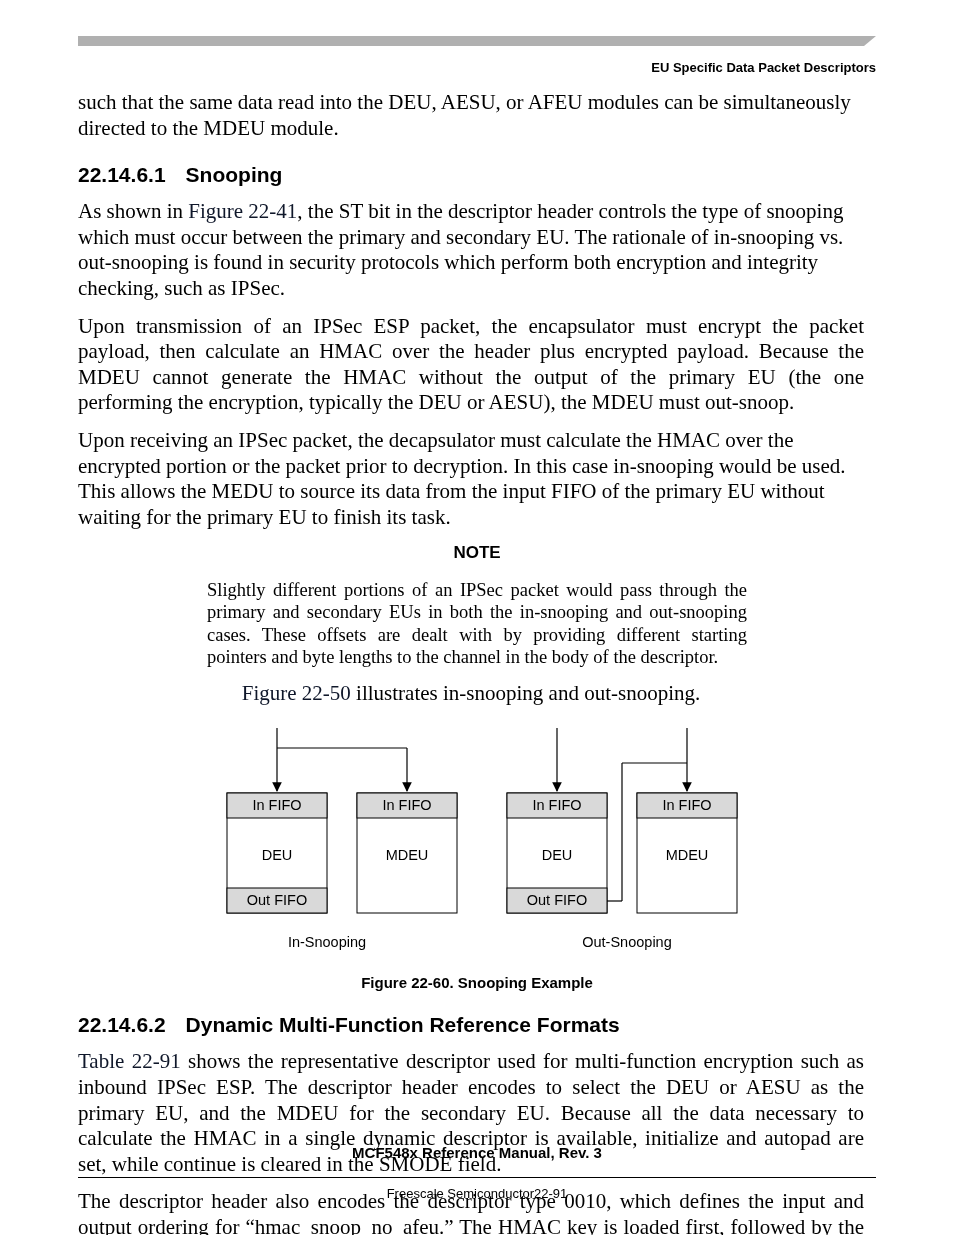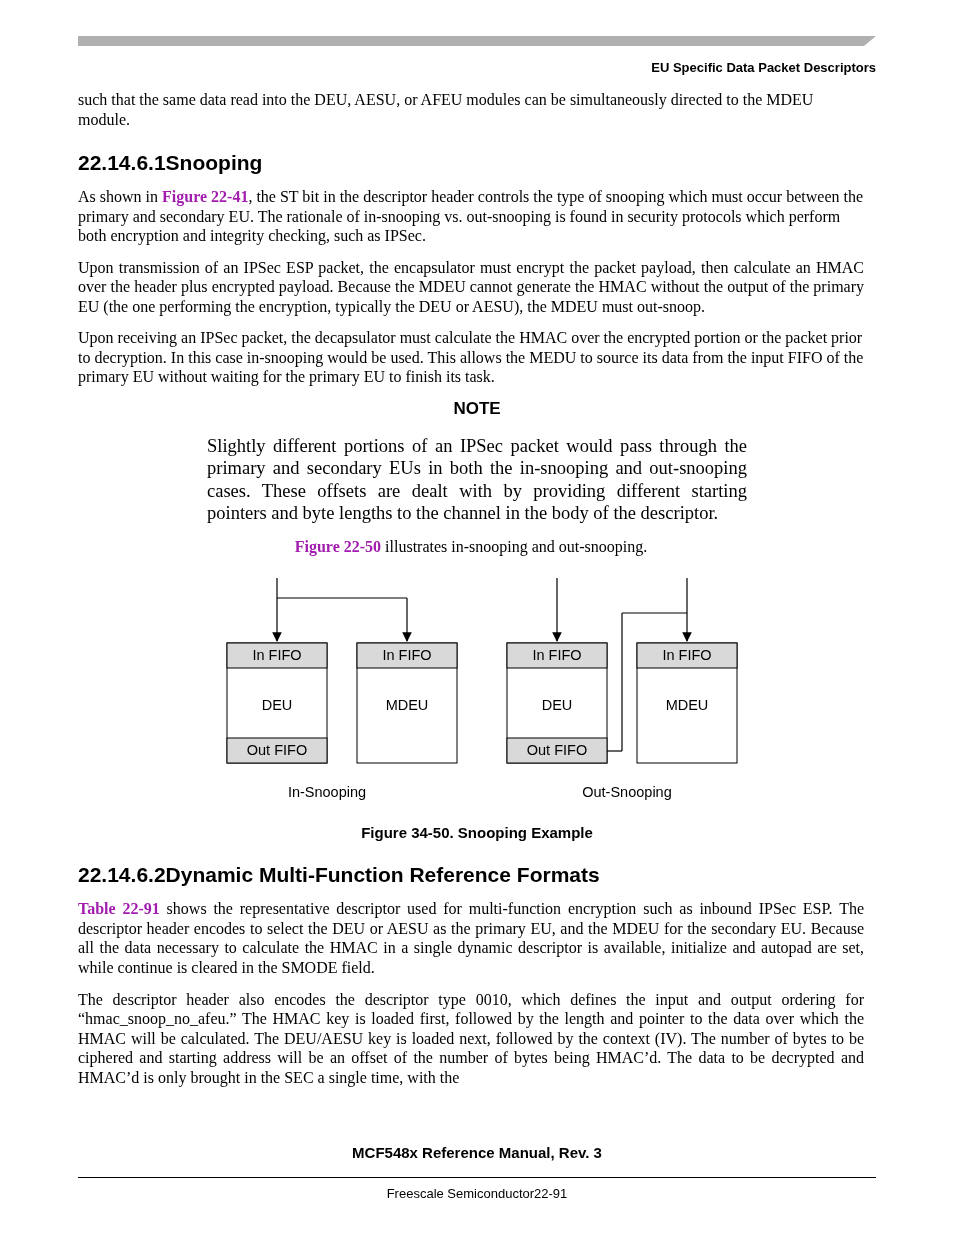--- a/index.html
+++ b/index.html
@@ -36,33 +36,33 @@
     border-right: 12px solid transparent;
   }
   .hdr-right {
     text-align: right;
     font-family: Arial, Helvetica, sans-serif;
     font-weight: bold;
     font-size: 13px;
     margin-bottom: 15px;
   }
   p.body {
-    font-size: 16px;
+    font-size: 21px;
     line-height: 1.22;
     text-align: justify;
     margin: 0 12px 12px 0;
   }
   h3.sec {
     font-family: Arial, Helvetica, sans-serif;
     font-weight: bold;
     font-size: 21px;
     margin: 22px 0 12px 0;
   }
-  h3.sec .num { letter-spacing: 0; margin-right: 0; }
-  .xref { color: #a21caf; font-weight: bold; }
+  h3.sec .num { letter-spacing: 0; margin-right: 20px; }
+  .xref { color: #0f172a; }
   .note-label {
     font-family: Arial, Helvetica, sans-serif;
     font-weight: bold;
     font-size: 17px;
     text-align: center;
     margin: 6px 0 2px 0;
   }
   p.note-body {
     font-size: 18.5px;
     line-height: 1.22;
@@ -197,21 +197,21 @@
 
       <line x1="360" y1="10" x2="360" y2="73" stroke="#000" stroke-width="1.2" marker-end="url(#ah)"></line>
       <line x1="490" y1="10" x2="490" y2="73" stroke="#000" stroke-width="1.2" marker-end="url(#ah)"></line>
 
       <line x1="410" y1="183" x2="425" y2="183" stroke="#000" stroke-width="1.2"></line>
       <line x1="425" y1="183" x2="425" y2="45" stroke="#000" stroke-width="1.2"></line>
       <line x1="425" y1="45" x2="490" y2="45" stroke="#000" stroke-width="1.2"></line>
       <text x="430" y="225" class="snoop-label">Out-Snooping</text>
     </svg>
   </div>
-  <div class="fig-caption">Figure 34-50. Snooping Example</div>
+  <div class="fig-caption">Figure 22-60. Snooping Example</div>
 
   <h3 class="sec">
     <span class="num">22.14.6.2</span><span>Dynamic Multi-Function Reference Formats</span>
   </h3>
 
   <p class="body">
     <span class="xref">Table 22-91</span><span> shows the representative descriptor used for multi-function encryption such as inbound IPSec ESP. The descriptor header encodes to select the DEU or AESU as the primary EU, and the MDEU for the secondary EU. Because all the data necessary to calculate the HMAC in a single dynamic descriptor is available, initialize and autopad are set, while continue is cleared in the SMODE field.</span>
   </p>
 
   <p class="body">The descriptor header also encodes the descriptor type 0010, which defines the input and output ordering for “hmac_snoop_no_afeu.” The HMAC key is loaded first, followed by the length and pointer to the data over which the HMAC will be calculated. The DEU/AESU key is loaded next, followed by the context (IV). The number of bytes to be ciphered and starting address will be an offset of the number of bytes being HMAC’d. The data to be decrypted and HMAC’d is only brought in the SEC a single time, with the</p>

